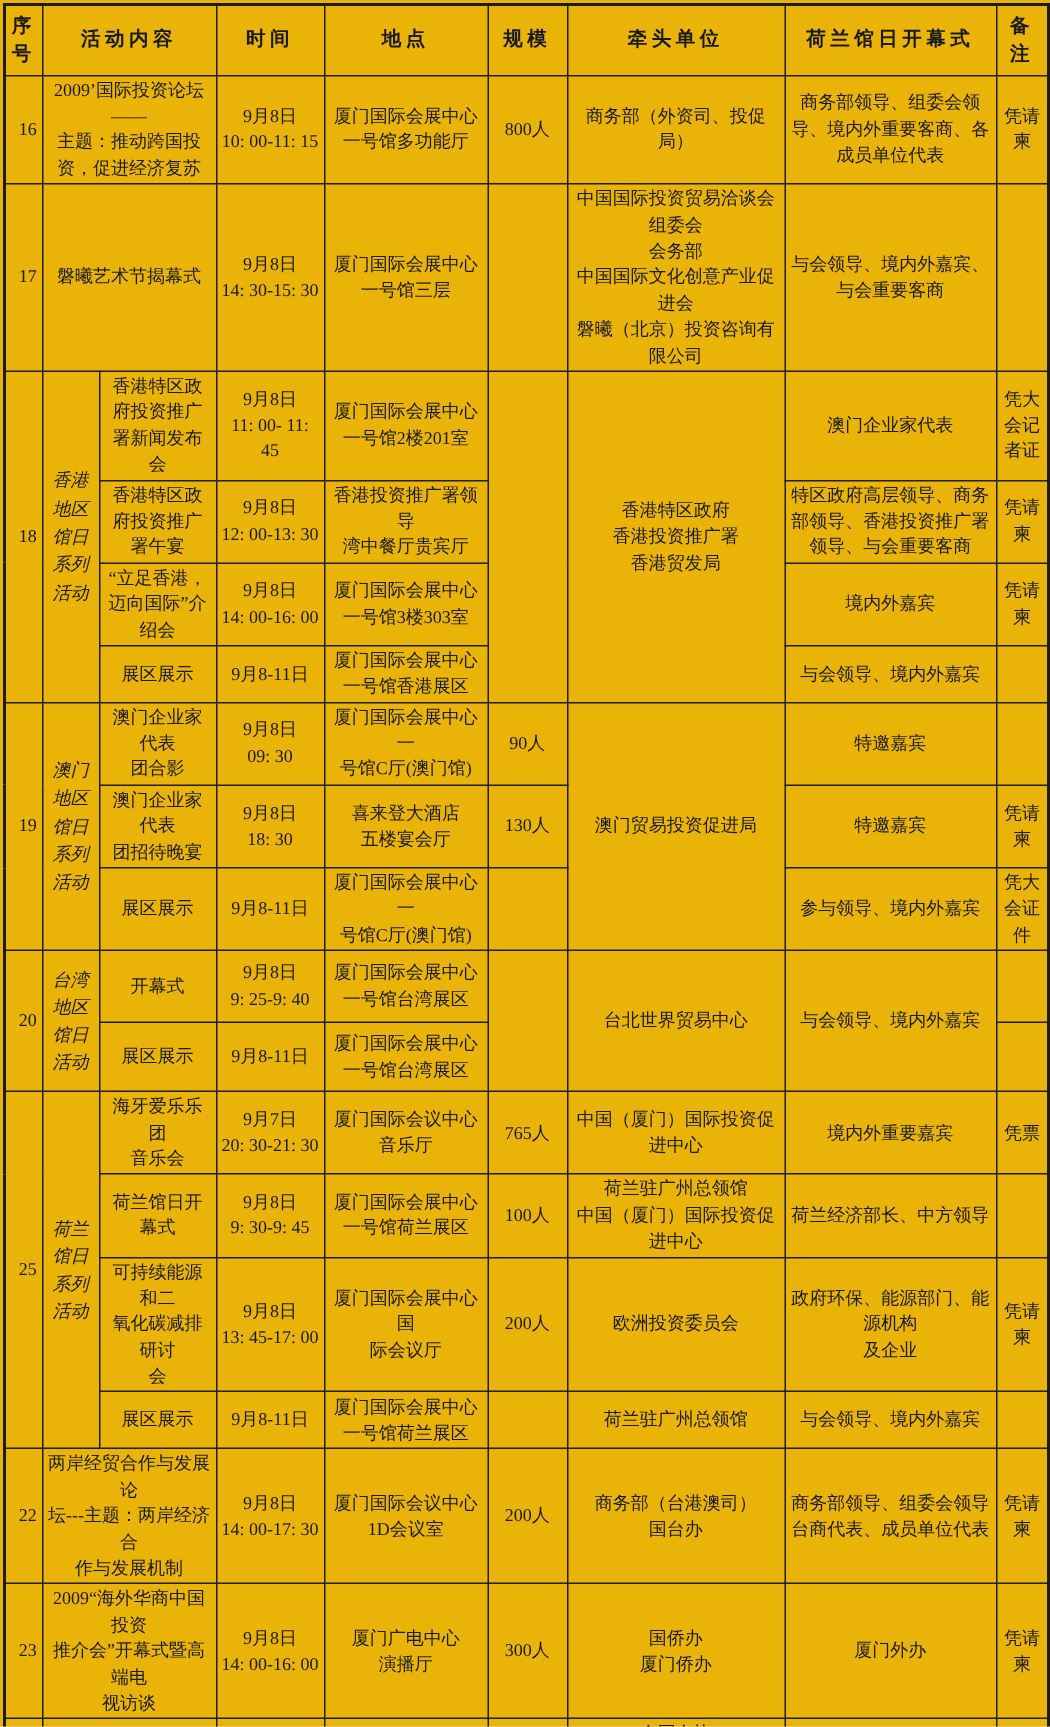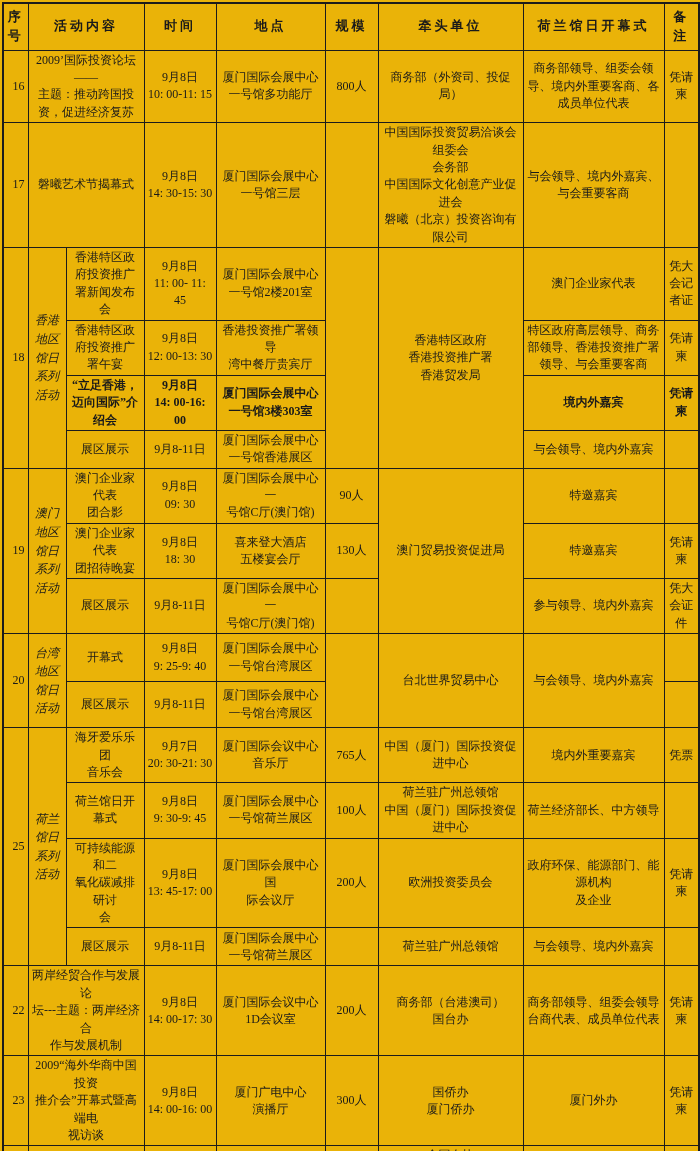--- a/index.html
+++ b/index.html
@@ -105,21 +105,21 @@
         </tr>
         <tr style="height: 52px; margin-top: 12px;">
           <td>香港特区政府投资推广署午宴</td>
           <td>9月8日
 12: 00-13: 30</td>
           <td>香港投资推广署领导
 湾中餐厅贵宾厅</td>
           <td>特区政府高层领导、商务部领导、香港投资推广署领导、与会重要客商</td>
           <td>凭请柬</td>
         </tr>
-        <tr style="height: 46px; font-weight: bold;">
+        <tr style="height: 46px;">
           <td>“立足香港，迈向国际”介绍会</td>
           <td>9月8日
 14: 00-16: 00</td>
           <td>厦门国际会展中心
 一号馆3楼303室</td>
           <td>境内外嘉宾</td>
           <td>凭请柬</td>
         </tr>
         <tr style="height: 36px;">
           <td>展区展示</td>

